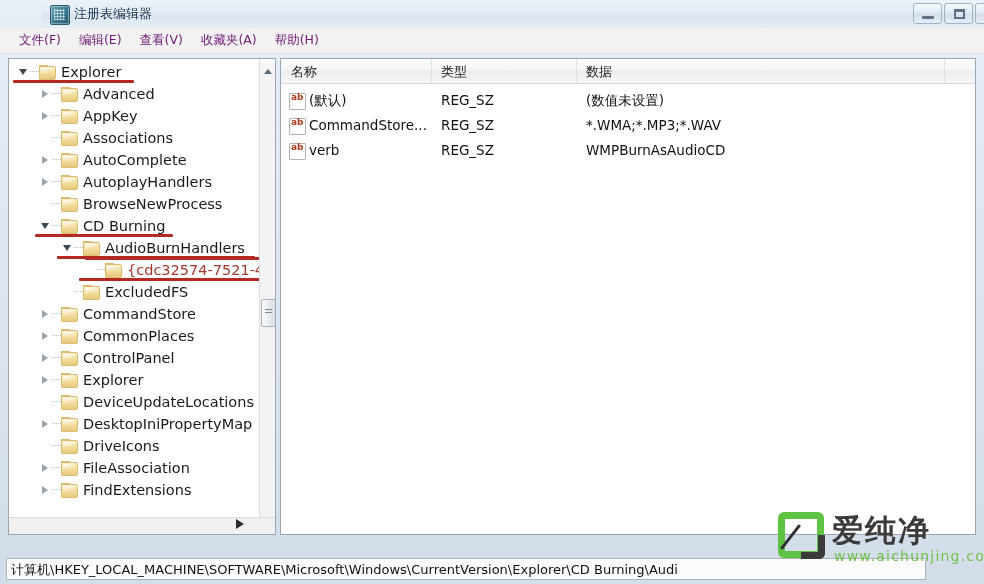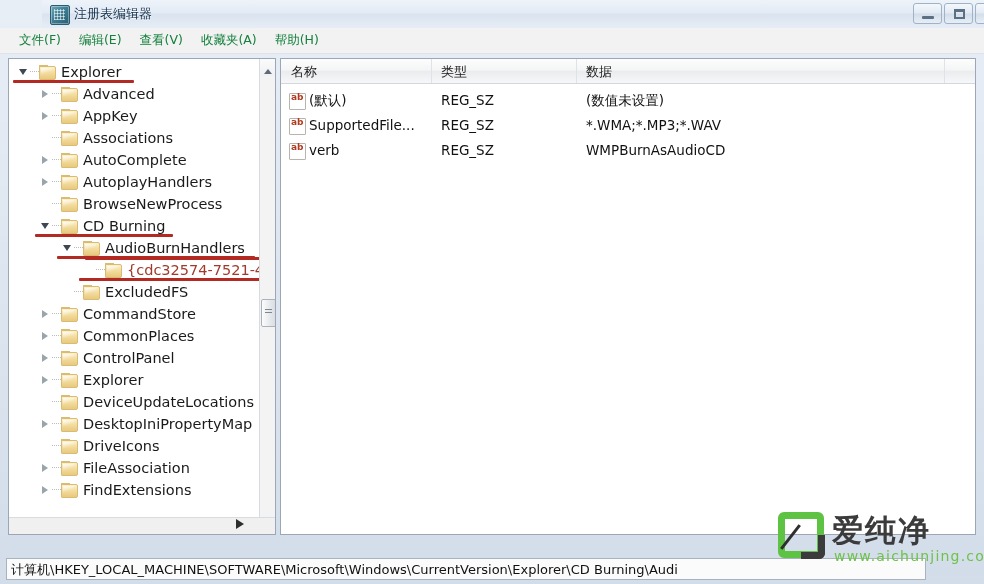--- a/index.html
+++ b/index.html
@@ -62,21 +62,21 @@
   .wb-close .g:before{transform:rotate(45deg);}
   .wb-close .g:after{transform:rotate(-45deg);}
 
   
   .menubar{
     position:absolute;left:0;top:28px;width:984px;height:26px;
     background:#f2f2f2;border-bottom:1px solid #dfe3e8;
     display:flex;align-items:center;padding-left:10px;box-sizing:border-box;
   }
   .menu-item{
-    font-size:12.5px;color:#15803d;padding:3px 9px;white-space:nowrap;
+    font-size:12.5px;color:#701a75;padding:3px 9px;white-space:nowrap;
     font-family:"DejaVu Sans","Liberation Sans",sans-serif;
   }
 
   
   .tree-pane{
     position:absolute;left:8px;top:58px;width:268px;height:477px;
     background:#fff;border:1px solid #9ba7b4;box-sizing:border-box;overflow:hidden;
   }
   .tree-inner{
     position:absolute;left:0;top:0;width:252px;height:455px;overflow:hidden;
@@ -483,21 +483,21 @@
     </div>
     <div id="list-rows">
         <div class="lrow" style="top: 30px;">
           <span class="abicon"></span>
           <span class="lcell" style="left: 28px;">(默认)</span>
           <span class="lcell" style="left: 160px;">REG_SZ</span>
           <span class="lcell" style="left: 305px;">(数值未设置)</span>
         </div>
         <div class="lrow" style="top: 55px;">
           <span class="abicon"></span>
-          <span class="lcell" style="left: 28px;">SupportedFile...</span>
+          <span class="lcell" style="left: 28px;">CommandStore...</span>
           <span class="lcell" style="left: 160px;">REG_SZ</span>
           <span class="lcell" style="left: 305px;">*.WMA;*.MP3;*.WAV</span>
         </div>
         <div class="lrow" style="top: 80px;">
           <span class="abicon"></span>
           <span class="lcell" style="left: 28px;">verb</span>
           <span class="lcell" style="left: 160px;">REG_SZ</span>
           <span class="lcell" style="left: 305px;">WMPBurnAsAudioCD</span>
         </div>
       </div>

